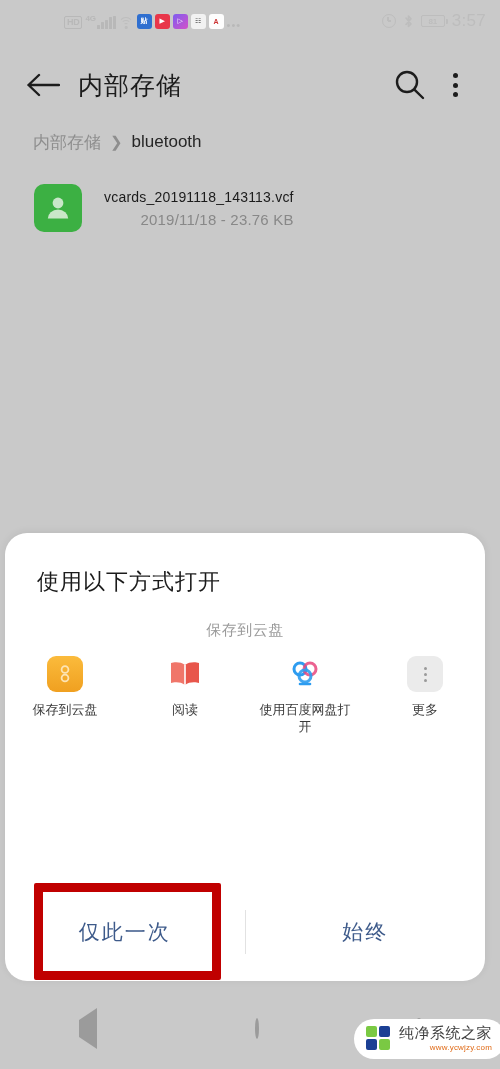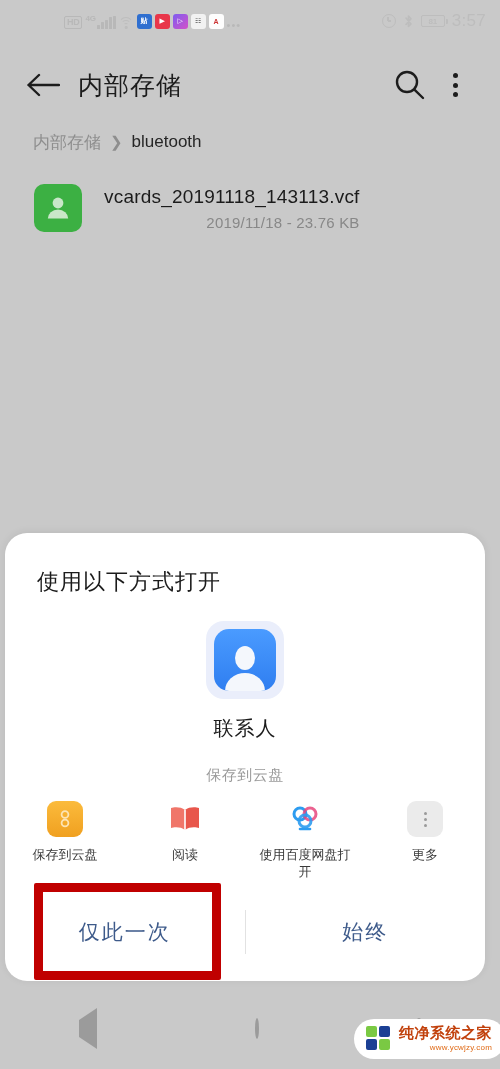--- a/index.html
+++ b/index.html
@@ -87,21 +87,21 @@
   .crumb .c-cur{ color:#262626;text-align:center;}
 
   
   .filerow{
     position:absolute;left:0;top:172px;width:500px;height:72px;
     display:flex;align-items:center;padding:0 34px;
   }
   .fileicon{ width:48px;height:48px;border-radius:10px;background:#3cb043;
      display:flex;align-items:center;justify-content:center;flex:0 0 auto;}
   .fileinfo{ margin-left:22px; }
-  .fname{ font-size:19px;color:#1b1b1b;letter-spacing:0.2px;}
+  .fname{ font-size:14px;color:#1b1b1b;letter-spacing:0.2px;}
   .fmeta{ font-size:15px;color:#888;margin-top:6px;letter-spacing:0.2px;text-align:right;}
 
   
   .sheet{
     position:absolute;left:5px;bottom:88px;width:480px;height:448px;
     background:#fff;border-radius:22px;
     box-shadow:0 -1px 8px rgba(0,0,0,.07);
   }
   .sheet-title{ font-size:22px;color:#1b1b1b;padding:34px 0 0 32px;letter-spacing:1px;}
 
@@ -142,21 +142,21 @@
   .watermark{ position:absolute;right:0px;bottom:4px;width:150px;height:48px;}
   .wm-pill{ position:absolute;right:-6px;bottom:6px;width:152px;height:40px;background:#fff;
      border-radius:20px;display:flex;align-items:center;padding-left:12px;gap:7px;}
   .wm-logo{ position:relative;width:26px;height:26px;flex:0 0 auto;}
   .wm-logo i{position:absolute;width:11px;height:11px;border-radius:2px;}
   .wm-logo i:nth-child(1){background:#7ac943;left:0;top:0}
   .wm-logo i:nth-child(2){background:#1b3f94;left:13px;top:0}
   .wm-logo i:nth-child(3){background:#1b3f94;left:0;top:13px}
   .wm-logo i:nth-child(4){background:#7ac943;left:13px;top:13px}
   .wm-txt{display:flex;flex-direction:column;line-height:1}
-  .wm-name{font-size:15px;font-weight:bold;color:#c2410c;letter-spacing:0.5px;
+  .wm-name{font-size:15px;font-weight:normal;color:#404040;letter-spacing:0.5px;
      font-family:"DejaVu Sans","Liberation Sans",sans-serif;}
   .wm-url{font-size:8px;color:#e06a16;margin-top:3px;letter-spacing:0.2px;text-align:right;}
   .wm-ghost{ position:absolute;right:26px;bottom:30px;opacity:.35;}
   .wm-ghost i{position:absolute;border-radius:50%;background:#e9e9e9;display:block;}
 </style>
 </head>
 <body>
 
 <div class="statusbar">
   <div class="sb-left">
@@ -233,31 +233,20 @@
   </div>
   <div class="fileinfo">
     <div class="fname">vcards_20191118_143113.vcf</div>
     <div class="fmeta">2019/11/18 - 23.76 KB</div>
   </div>
 </div>
 
 <div class="sheet">
   <div class="sheet-title">使用以下方式打开</div>
 
-  <div class="primary-app">
-    <div class="pa-icon">
-      <div class="pa-inner">
-        <svg width="52" height="50" viewBox="0 0 52 50">
-          <ellipse cx="26" cy="17" rx="10" ry="12" fill="#f4f7fc"></ellipse>
-          <path d="M6 50 a20 18 0 0 1 40 0 z" fill="#f4f7fc"></path>
-        </svg>
-      </div>
-    </div>
-    <div class="pa-label">联系人</div>
-  </div>
 
   <div class="other-title">保存到云盘</div>
 
   <div class="apps-row">
     <div class="app-cell">
       <div class="app-ic ic-cloud">
         <svg width="18" height="22" viewBox="0 0 18 22">
           <circle cx="9" cy="6.5" r="3.4" fill="none" stroke="#fde4b4" stroke-width="1.8"></circle>
           <circle cx="9" cy="15" r="3.4" fill="none" stroke="#fde4b4" stroke-width="1.8"></circle>
         </svg>

